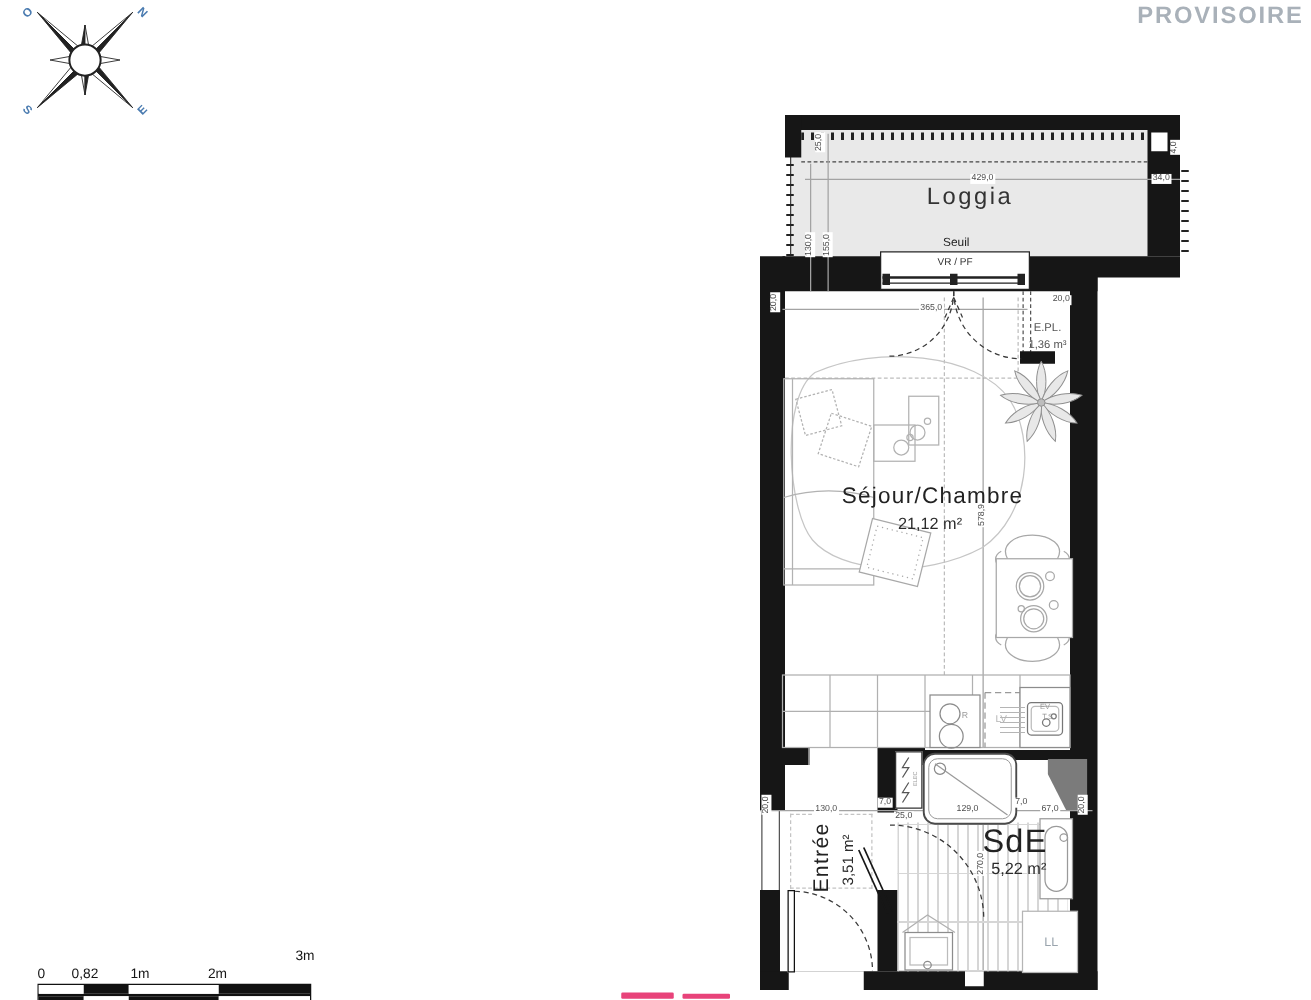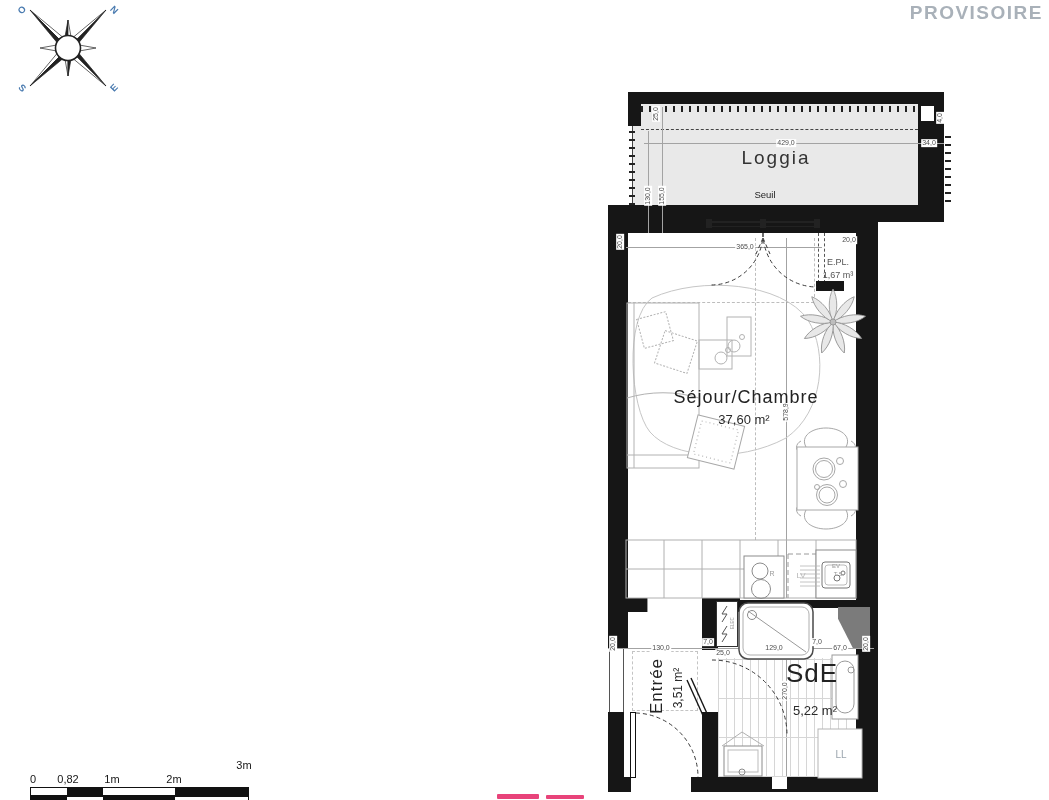--- a/index.html
+++ b/index.html
@@ -112,20 +112,23 @@
   <div class="wall" style="left:737px;top:600px;width:119px;height:8px;"></div>
   <div class="wall" style="left:702px;top:612px;width:16px;height:38px;"></div>
   <div class="wall" style="left:702px;top:712px;width:16px;height:65px;"></div>
 
   <div class="dash-v-ep" style="left:818px;top:233px;height:50px;"></div>
   <div class="dash-v-ep" style="left:824px;top:233px;height:50px;"></div>
   <div class="wall" style="left:816px;top:281px;width:28px;height:10px;"></div>
 
   <div class="duct" style="left:838px;top:607px;width:32px;height:42px;"></div>
 
+  <div class="vrpf" style="left:704px;top:201px;width:118px;height:29px;">
+    <span style="display:block;margin-top:3px;">VR / PF</span>
+  </div>
   <div class="winline" style="left:706px;top:221px;width:114px;height:2px;"></div>
   <div class="winline" style="left:706px;top:226px;width:114px;height:1px;"></div>
   <div class="winline" style="left:706px;top:219px;width:6px;height:9px;"></div>
   <div class="winline" style="left:760px;top:219px;width:6px;height:9px;"></div>
   <div class="winline" style="left:814px;top:219px;width:6px;height:9px;"></div>
   <div class="small-label" style="left:765px;top:194px;font-size:9.5px;color:#222;">Seuil</div>
 
   <div class="elecbox" style="left:716px;top:601px;width:20px;height:44px;"></div>
   <div class="small-label rot90" style="left:732px;top:623px;font-size:4.5px;color:#999;">ELEC</div>
 
@@ -291,27 +294,27 @@
   <span class="dim" style="left:708px;top:642px;">7,0</span>
   <span class="dim" style="left:723px;top:653px;">25,0</span>
   <span class="dim" style="left:774px;top:648px;">129,0</span>
   <span class="dim" style="left:817px;top:642px;">7,0</span>
   <span class="dim" style="left:840px;top:648px;">67,0</span>
   <span class="dim rot" style="left:866px;top:644px;">20,0</span>
   <span class="dim rot" style="left:785px;top:691px;">270,0</span>
 
   <div class="room-name" style="left:776px;top:158px;font-size:19px;letter-spacing:2px;color:#333;">Loggia</div>
   <div class="room-name" style="left:746px;top:397px;font-size:18px;">Séjour/Chambre</div>
-  <div class="room-area" style="left:744px;top:419px;font-size:13px;">37,60 m²</div>
+  <div class="room-area" style="left:744px;top:419px;font-size:13px;">21,12 m²</div>
   <div class="room-name rot90" style="left:657px;top:686px;font-size:17px;">Entrée</div>
   <div class="room-area rot90" style="left:678px;top:688px;font-size:12px;">3,51 m²</div>
   <div class="room-name" style="left:812px;top:673px;font-size:26px;">SdE</div>
-  <div class="room-area" style="left:815px;top:710px;font-size:13px;">5,22 m²</div>
+  <div class="room-area" style="left:815px;top:695px;font-size:13px;">5,22 m²</div>
   <div class="small-label" style="left:838px;top:262px;font-size:9px;color:#555;">E.PL.</div>
-  <div class="small-label" style="left:838px;top:275px;font-size:9px;color:#555;">1,67 m³</div>
+  <div class="small-label" style="left:838px;top:275px;font-size:9px;color:#555;">1,36 m³</div>
   <div class="small-label" style="left:772px;top:573px;font-size:7px;color:#9a9a9a;">R</div>
   <div class="small-label" style="left:801px;top:575px;font-size:8px;color:#b5b5b5;">LV</div>
   <div class="small-label" style="left:836px;top:566px;font-size:6px;color:#9a9a9a;">EV</div>
   <div class="small-label" style="left:839px;top:574px;font-size:6px;color:#9a9a9a;">T.S.</div>
   <div class="small-label" style="left:841px;top:754px;font-size:10px;color:#9aa4ad;">LL</div>
 
   <div>
     <span class="sb-label" style="left:33px;top:773px;">0</span>
     <span class="sb-label" style="left:68px;top:773px;">0,82</span>
     <span class="sb-label" style="left:112px;top:773px;">1m</span>

